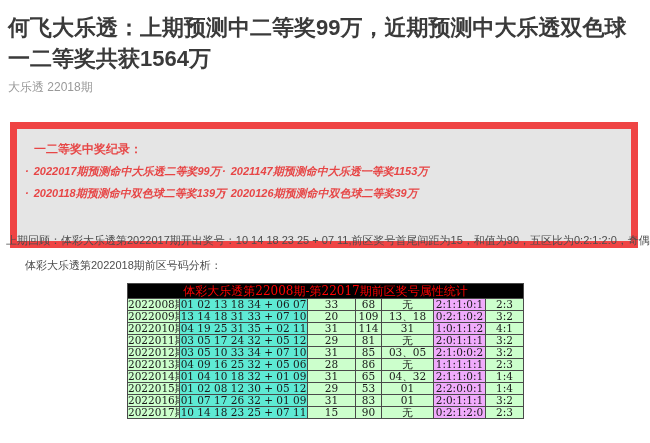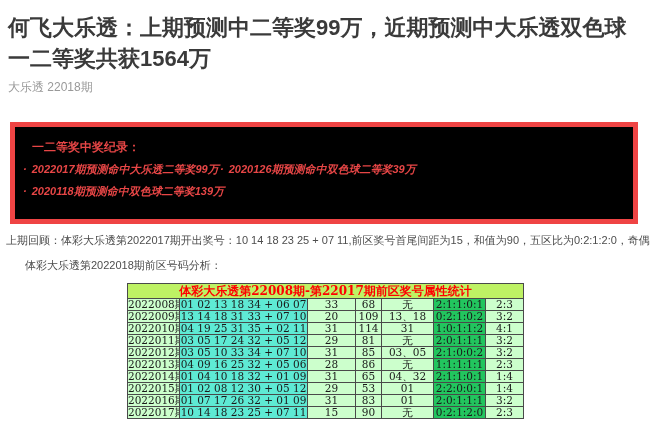--- a/index.html
+++ b/index.html
@@ -8,22 +8,22 @@
     font-family:"Liberation Sans", sans-serif; overflow:hidden;
   }
   .article-title {
     position:absolute; left:8px; top:12px; width:638px; margin:0;
     font-size:22px; line-height:31px; font-weight:700; color:#3a3a3a;
   }
   .meta-line {
     position:absolute; left:8px; top:79px; font-size:12px; color:#999;
   }
   .records-box {
-    position:absolute; left:10px; top:122px; width:628px; height:102px;
-    box-sizing:border-box; border:5px solid #ef4444; background:#000000;
+    position:absolute; left:10px; top:122px; width:628px; height:126px;
+    box-sizing:border-box; border:7px solid #ef4444; background:#e5e5e5;
   }
   .records-heading {
     position:absolute; left:17px; top:12px;
     font-size:12px; font-weight:700; color:#e74646;
   }
   .records-col { position:absolute; top:31px; margin:0; padding:0; list-style:none; }
   .records-col.left  { left:8px; }
   .records-col.right { left:205px; }
   .records-col li {
     height:22px; line-height:22px; font-size:11px; font-weight:700;
@@ -42,50 +42,51 @@
     position:absolute; left:127px; top:283px; width:396px;
     border-collapse:collapse; table-layout:fixed;
     font-family:"DejaVu Serif", serif;
   }
   .stats th, .stats td {
     border:1px solid #4a4a4a; padding:0; text-align:center;
     font-size:11px; line-height:12px; height:12px;
     overflow:hidden; white-space:nowrap; color:#1a1a1a;
   }
   .stats th.title-cell {
-    background:#bef264; color:#ff0000; font-weight:700;
+    background:#000000; color:#ff0000; font-weight:400;
     font-size:12px; height:14px; line-height:14px;
   }
   .stats thead th.col-head { background:#ffffff; color:#111; font-weight:700; }
   .stats tbody td { height:11px; line-height:11px; font-size:10.5px; }
   
   .stats tbody td:nth-child(1) { background:#ccffcc; }
   .stats tbody td:nth-child(2) { background:#5eead4;text-align:center; }
   .stats tbody td:nth-child(3) { background:#ccffcc; }
   .stats tbody td:nth-child(4) { background:#ccffcc; }
   .stats tbody td:nth-child(5) { background:#ccffcc; }
-  .stats tbody td:nth-child(6) { background:#22c55e;margin-left:36px; }
+  .stats tbody td:nth-child(6) { background:#f0abfc;margin-left:36px; }
   .stats tbody td:nth-child(7) { background:#ccffcc; }
 </style>
 </head>
 <body>
 
 <div class="page">
 
   <h1 class="article-title">何飞大乐透：上期预测中二等奖99万，近期预测中大乐透双色球一二等奖共获1564万</h1>
 
   <div class="meta-line">大乐透 22018期</div>
 
   <div class="records-box">
     <div class="records-heading">一二等奖中奖纪录：</div>
     <ul class="records-col left">
         <li><span class="bullet">·</span><span>2022017期预测命中大乐透二等奖99万</span></li>
         <li><span class="bullet">·</span><span>2020118期预测命中双色球二等奖139万</span></li>
       </ul>
     <ul class="records-col right">
+        <li><span class="bullet">·</span><span>2021147期预测命中大乐透一等奖1153万</span></li>
         <li><span class="bullet">·</span><span>2020126期预测命中双色球二等奖39万</span></li>
       </ul>
   </div>
 
   <div class="para-review">上期回顾：体彩大乐透第2022017期开出奖号：10 14 18 23 25 + 07 11,前区奖号首尾间距为15，和值为90，五区比为0:2:1:2:0，奇偶比为2:3。</div>
 
   <div class="para-analysis">体彩大乐透第2022018期前区号码分析：</div>
 
   <table class="stats">
     <colgroup>

